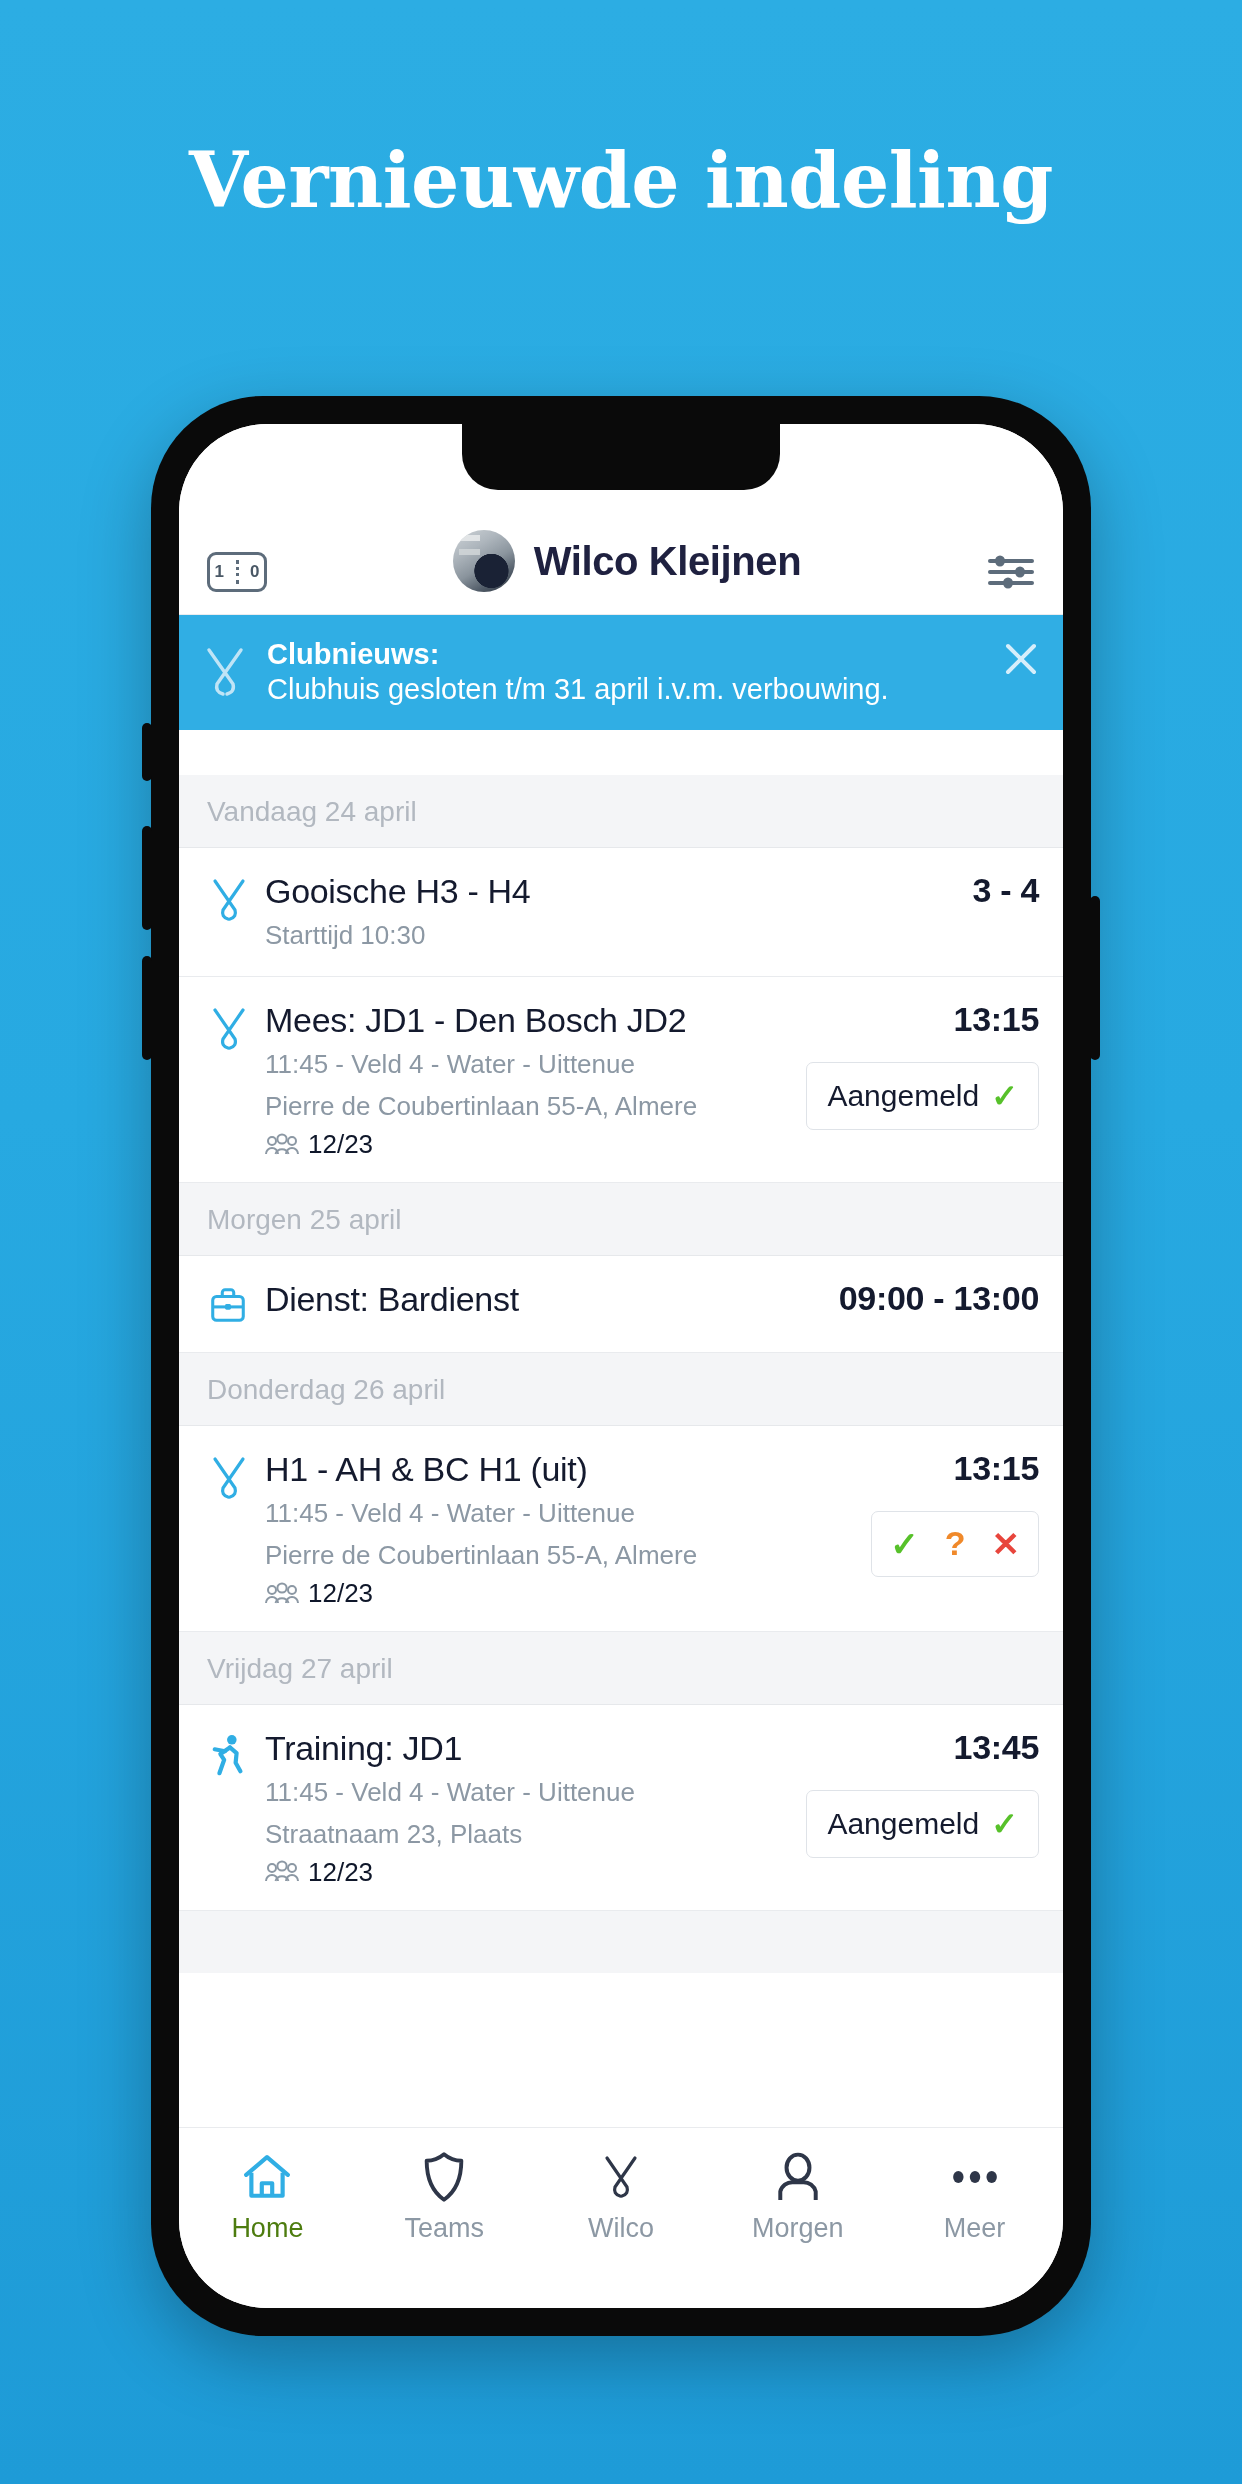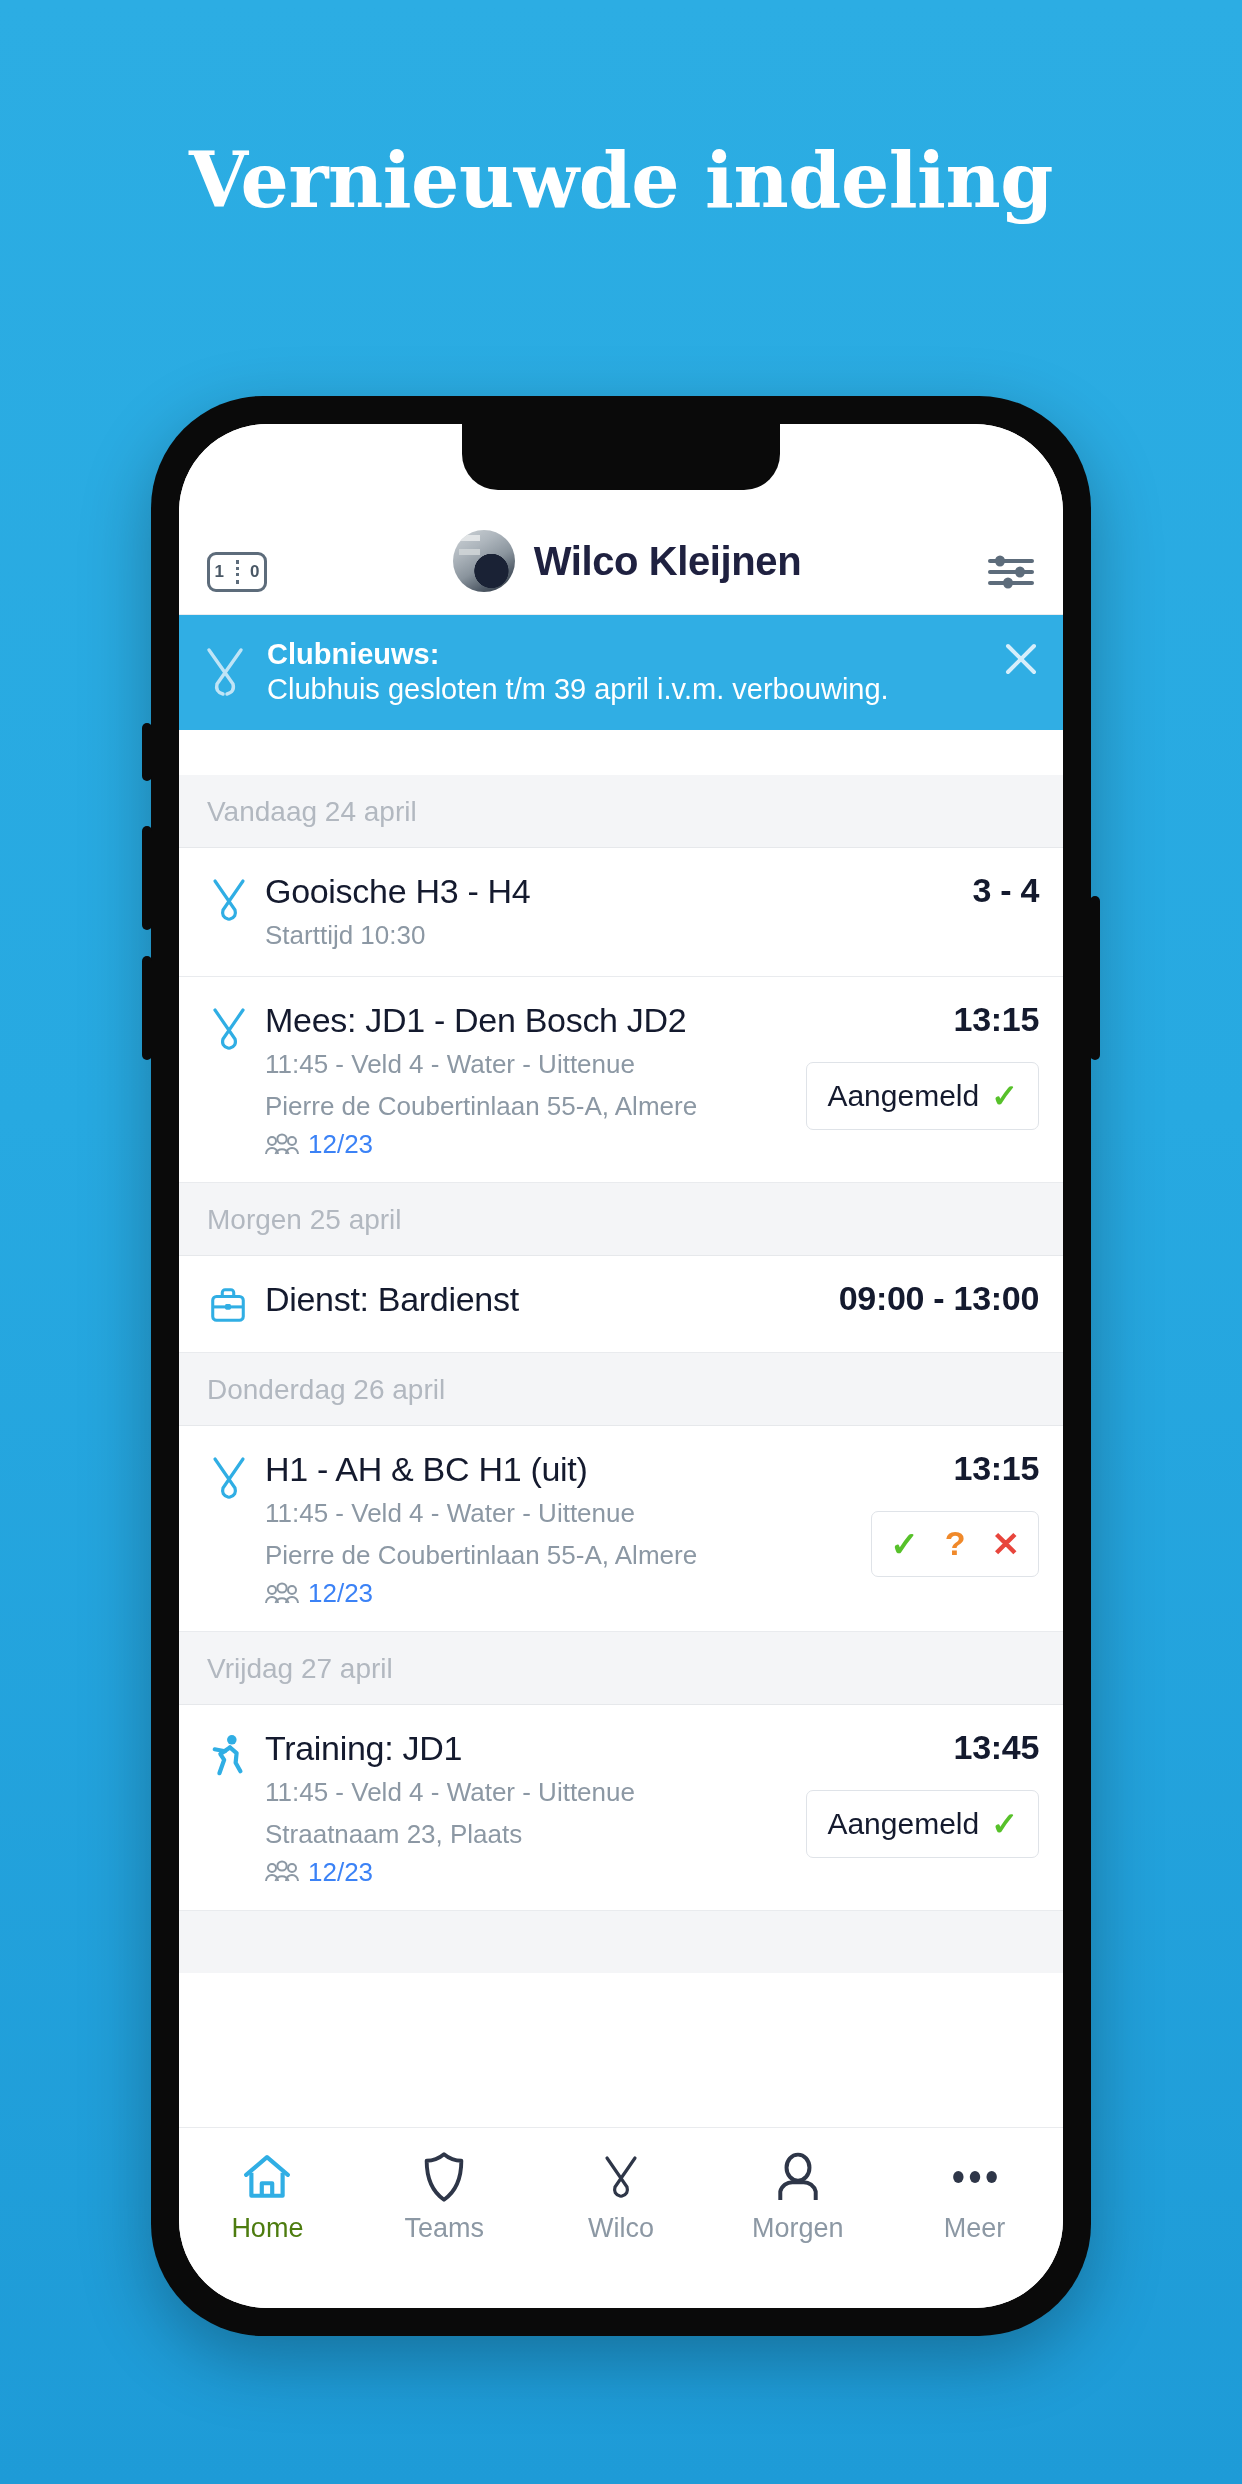--- a/index.html
+++ b/index.html
@@ -124,21 +124,21 @@
   .row-main{ flex:1; min-width:0; padding-left:6px; }
   .row-title{
     font-size:34px; color:#141a2e; font-weight:400;
     line-height:1.24; letter-spacing:-0.3px; white-space:nowrap;
   }
   .row-sub{
     font-size:26px; color:#8c98a4; line-height:1.42; margin-top:5px;
     white-space:nowrap;
   }
   .row-att{
-    font-size:26px; color:#3b82f6; display:flex; align-items:center; gap:9px;
+    font-size:26px; color:#0f172a; display:flex; align-items:center; gap:9px;
     margin-top:4px;
   }
   .row-right{
     flex:0 0 auto; display:flex; flex-direction:column; align-items:flex-end;
     padding-left:10px;
   }
   .row-time{
     font-size:34px; font-weight:700; color:#141a2e; letter-spacing:-0.3px;
     white-space:nowrap; line-height:1.2;
   }
@@ -210,21 +210,21 @@
       </svg>
     </div>
 
     <div class="banner">
       <svg class="banner-stick" viewBox="0 0 52 56">
         <path d="M10 6 L34 40 Q36 48 28 50" fill="none" stroke="#cfeaf8" stroke-width="3.4" stroke-linecap="round"></path>
         <path d="M42 6 L18 40 Q16 48 24 50" fill="none" stroke="#cfeaf8" stroke-width="3.4" stroke-linecap="round"></path>
       </svg>
       <div class="banner-text">
         <div class="banner-title">Clubnieuws:</div>
-        <div class="banner-body">Clubhuis gesloten t/m 39 april i.v.m. verbouwing.</div>
+        <div class="banner-body">Clubhuis gesloten t/m 31 april i.v.m. verbouwing.</div>
       </div>
       <svg class="banner-close" viewBox="0 0 40 40">
         <line x1="7" y1="7" x2="33" y2="33" stroke="#d6eefb" stroke-width="4" stroke-linecap="round"></line>
         <line x1="33" y1="7" x2="7" y2="33" stroke="#d6eefb" stroke-width="4" stroke-linecap="round"></line>
       </svg>
     </div>
 
     <div class="list" id="event-list">
         <div class="day-head">Vandaag 24 april</div>
         <div class="row">

